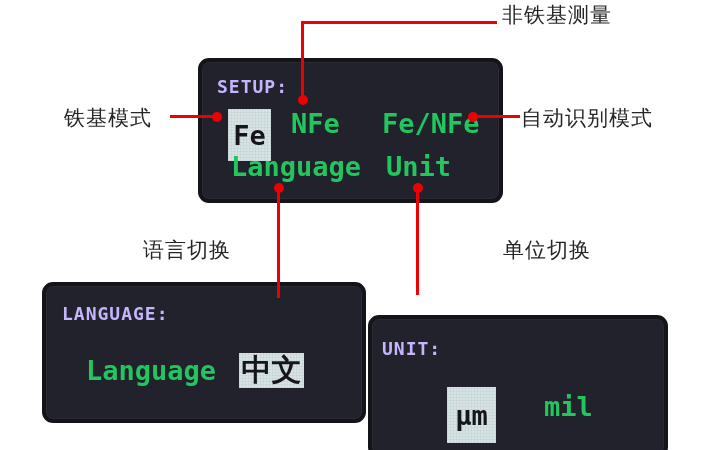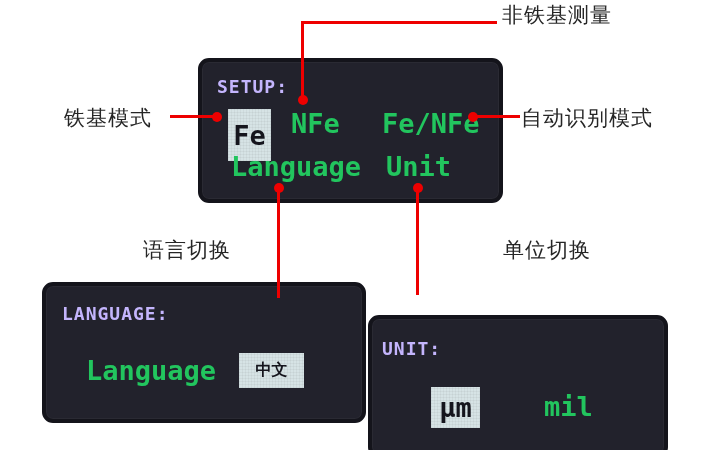--- a/index.html
+++ b/index.html
@@ -43,38 +43,38 @@
     color:#15151d;
     display:flex;align-items:center;justify-content:center;
     font-family:"DejaVu Sans Mono", monospace;
     font-weight:bold;
     font-size:27px;
     box-sizing:border-box;
     background-image:
       repeating-linear-gradient(0deg, rgba(0,0,0,0.04) 0 1px, transparent 1px 3px),
       repeating-linear-gradient(90deg, rgba(0,0,0,0.04) 0 1px, transparent 1px 3px);
   }
-  .hl-box.cjk{font-family:Liberation Mono, monospace; font-size:16px;}
+  .hl-box.cjk{font-family:Liberation Mono, monospace; font-size:30px;}
   
   #screen-setup{left:198px; top:58px; width:305px; height:145px;}
   #setup-title{left:15px; top:14px;}
   #fe-box{left:26px; top:47px; width:43px; height:52px;}
   #nfe-item{left:89px; top:44px; line-height:36px;}
   #fenfe-item{left:180px; top:44px; line-height:36px;}
   #language-item{left:29px; top:86px; line-height:37px;}
   #unit-item{left:184px; top:86px; line-height:37px;}
   
   #screen-language{left:42px; top:282px; width:324px; height:141px;}
   #language-title{left:16px; top:17px;}
   #english-item{left:40px; top:66px; line-height:37px;}
   #zh-box{left:193px; top:67px; width:65px; height:35px;}
   
   #screen-unit{left:368px; top:280px; width:300px; height:143px;margin-top:35px;}
   #unit-title{left:10px; top:19px;}
-  #um-box{left:59px; top:68px; width:49px; height:41px;}
+  #um-box{left:75px; top:68px; width:49px; height:56px;}
   #mil-item{left:172px; top:69px; line-height:38px;}
   
   .callout{
     position:absolute;
     font-size:21px;
     color:#262626;
     letter-spacing:1px;
     white-space:nowrap;
   }
   #callout-nfe{left:502px; top:1px;}

